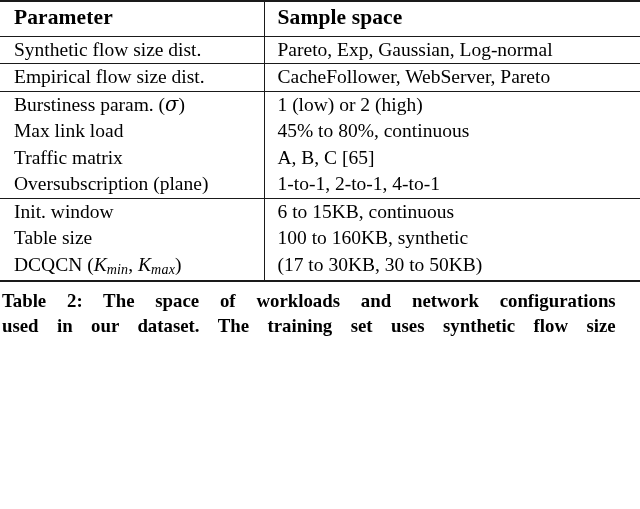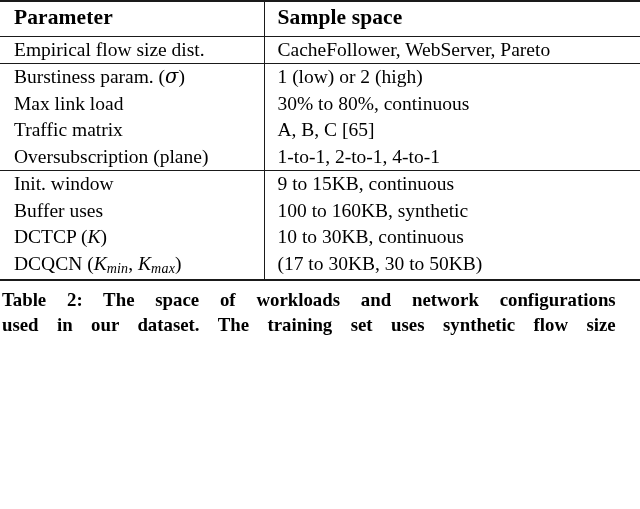--- a/index.html
+++ b/index.html
@@ -125,20 +125,28 @@
 
       <tr class="toprule hdr">
         <th class="col1">
           <div class="cell">Parameter</div>
         </th>
         <th class="col2">
           <div class="cell right">Sample space</div>
         </th>
       </tr>
 
+      <tr class="headrule">
+        <td class="col1">
+          <div class="cell">Synthetic flow size dist.</div>
+        </td>
+        <td class="col2">
+          <div class="cell right">Pareto, Exp, Gaussian, Log-normal</div>
+        </td>
+      </tr>
 
 
       <tr class="midrule">
         <td class="col1">
           <div class="cell">Empirical flow size dist.</div>
         </td>
         <td class="col2">
           <div class="cell right">CacheFollower, WebServer, Pareto</div>
         </td>
       </tr>
@@ -150,21 +158,21 @@
         <td class="col2">
           <div class="cell right">1 (low) or 2 (high)</div>
         </td>
       </tr>
 
       <tr>
         <td class="col1">
           <div class="cell">Max link load</div>
         </td>
         <td class="col2">
-          <div class="cell right">30% to 80%, continuous</div>
+          <div class="cell right">45% to 80%, continuous</div>
         </td>
       </tr>
 
       <tr>
         <td class="col1">
           <div class="cell">Traffic matrix</div>
         </td>
         <td class="col2">
           <div class="cell right">A, B, C [65]</div>
         </td>
@@ -177,42 +185,34 @@
         <td class="col2">
           <div class="cell right">1-to-1, 2-to-1, 4-to-1</div>
         </td>
       </tr>
 
       <tr class="midrule">
         <td class="col1">
           <div class="cell">Init. window</div>
         </td>
         <td class="col2">
-          <div class="cell right">9 to 15KB, continuous</div>
-        </td>
-      </tr>
-
-      <tr>
-        <td class="col1">
-          <div class="cell">Buffer uses</div>
+          <div class="cell right">6 to 15KB, continuous</div>
+        </td>
+      </tr>
+
+      <tr>
+        <td class="col1">
+          <div class="cell">Table size</div>
         </td>
         <td class="col2">
           <div class="cell right">100 to 160KB, synthetic</div>
         </td>
       </tr>
 
 
-      <tr>
-        <td class="col1">
-          <div class="cell">DCTCP (<span class="mi">K</span>)</div>
-        </td>
-        <td class="col2">
-          <div class="cell right">10 to 30KB, continuous</div>
-        </td>
-      </tr>
 
       <tr>
         <td class="col1">
           <div class="cell">DCQCN (<span class="mi">K</span><span class="msub">min</span>, <span class="mi">K</span><span class="msub">max</span>)</div>
         </td>
         <td class="col2">
           <div class="cell right">(17 to 30KB, 30 to 50KB)</div>
         </td>
       </tr>
 

